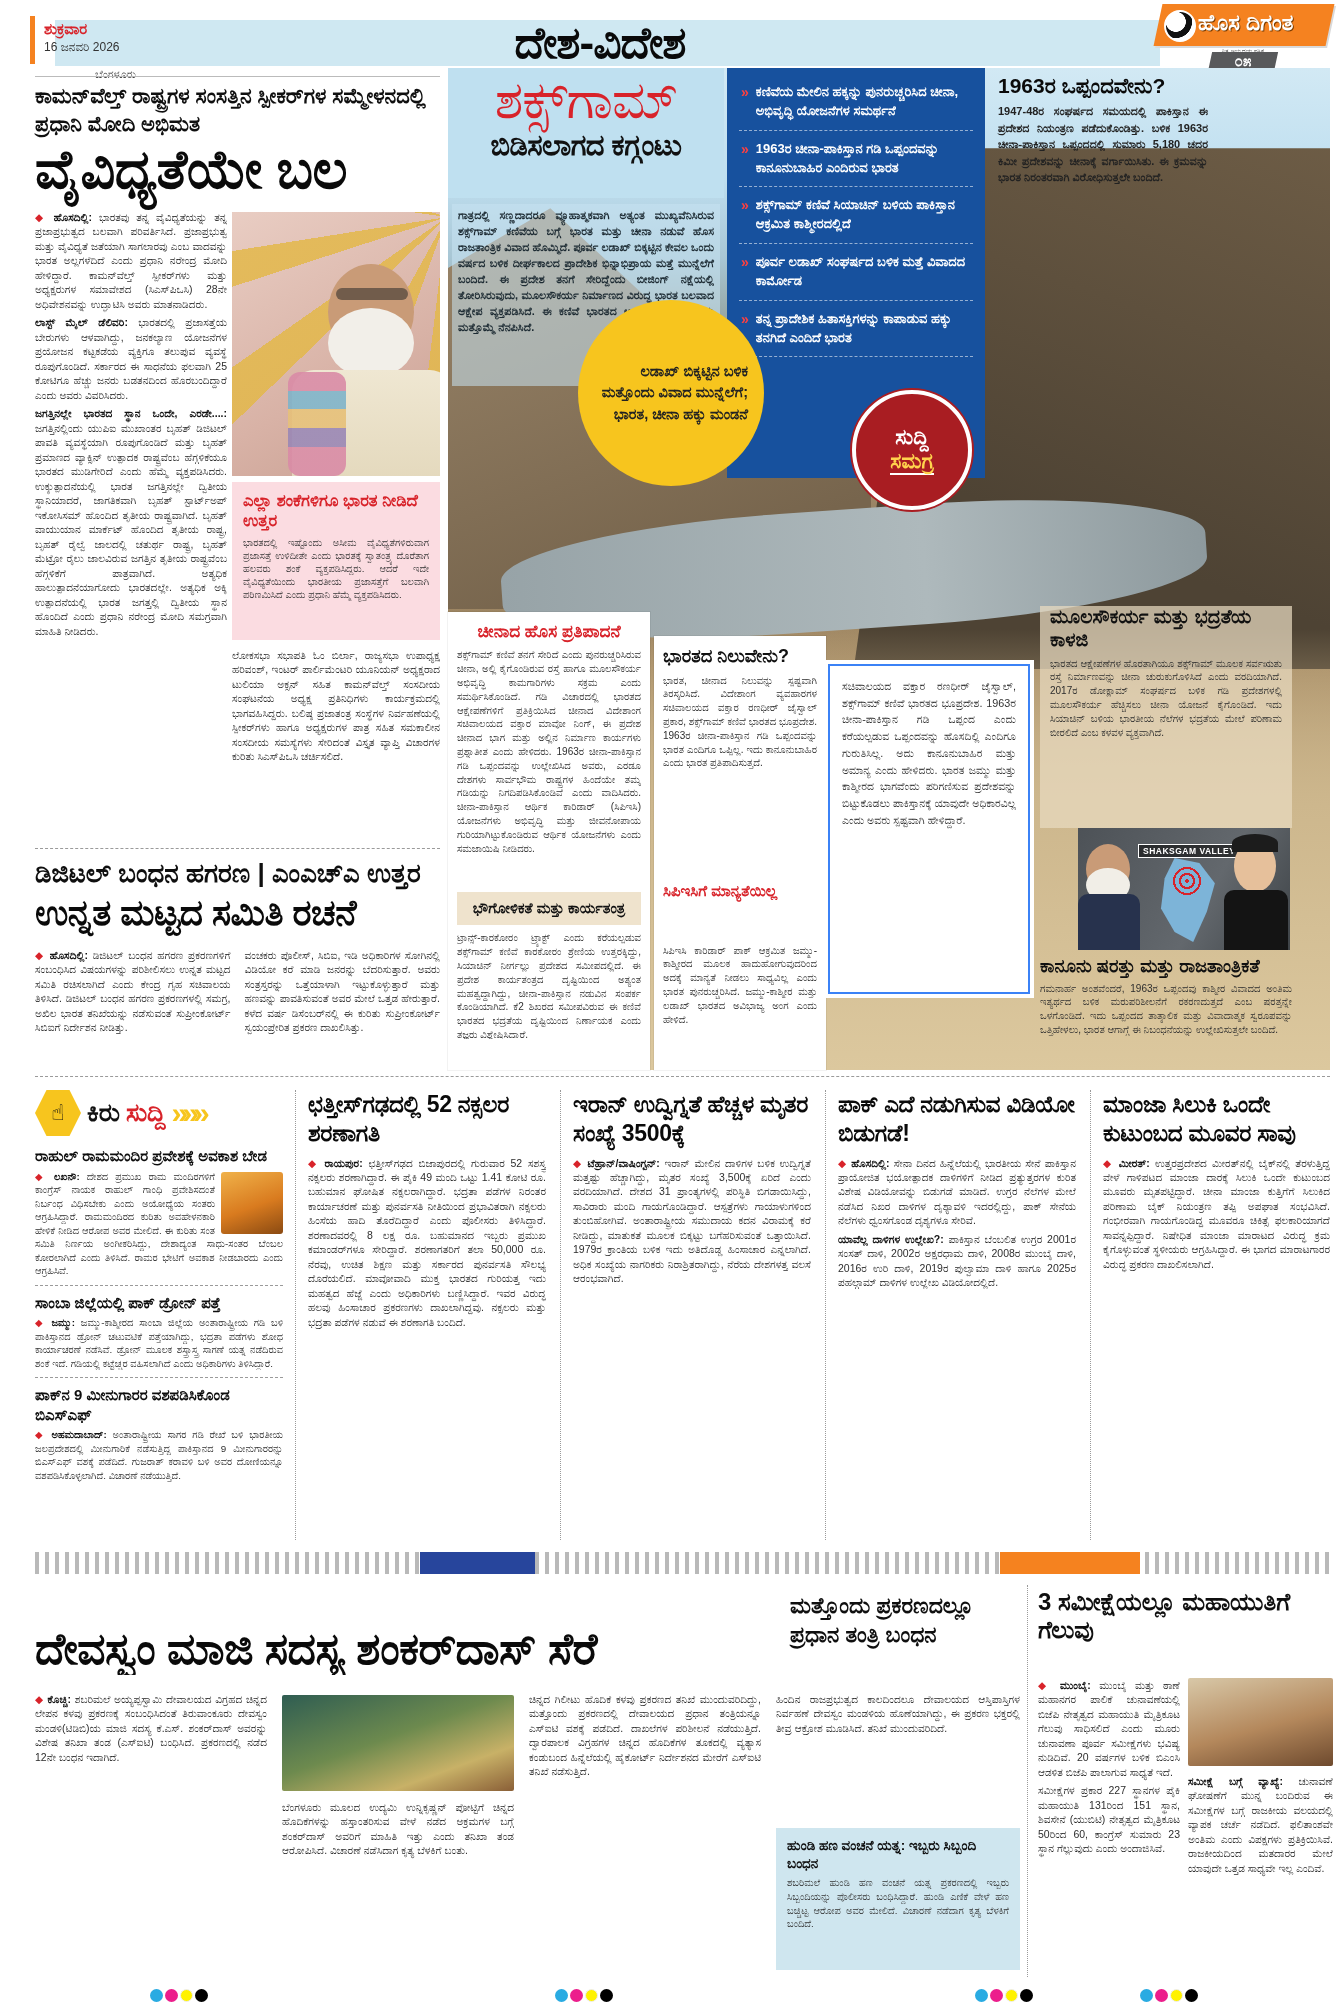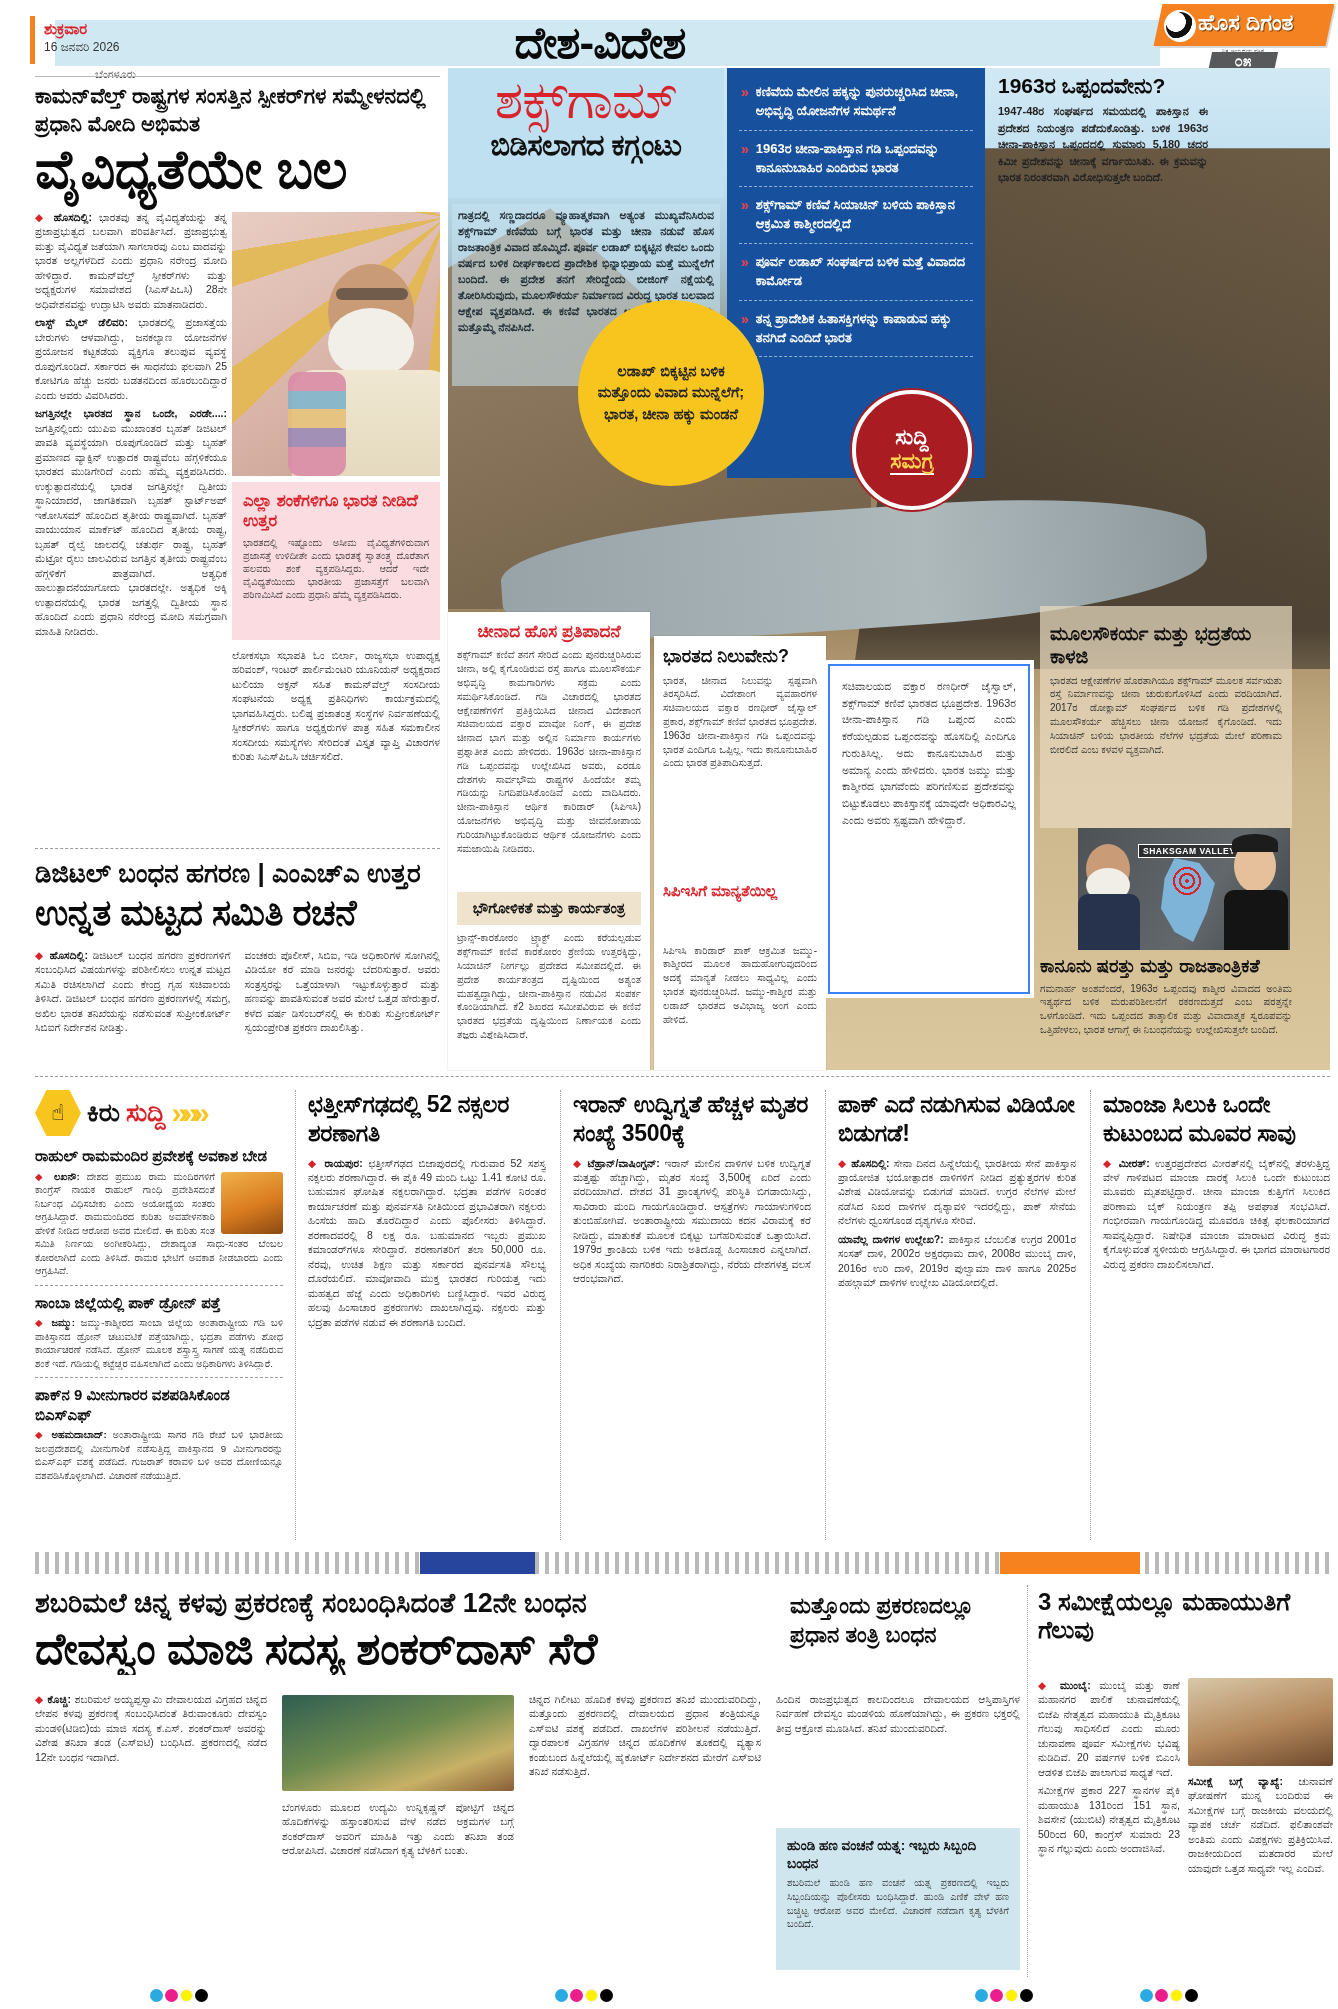--- a/index.html
+++ b/index.html
@@ -132,21 +132,21 @@
         <span class="chev">»</span>
         <span>ತನ್ನ ಪ್ರಾದೇಶಿಕ ಹಿತಾಸಕ್ತಿಗಳನ್ನು ಕಾಪಾಡುವ ಹಕ್ಕು ತನಗಿದೆ ಎಂದಿದೆ ಭಾರತ</span>
       </div>
   </div>
 
   <div class="abs" style="left:998px;top:74px;width:210px;">
     <div style="font-weight:bold;font-size:21px;color:#0a0a0a;margin-bottom:5px;">1963ರ ಒಪ್ಪಂದವೇನು?</div>
     <div class="jt" style="font-size:11px;line-height:1.5;color:#222;font-weight:bold;">1947-48ರ ಸಂಘರ್ಷದ ಸಮಯದಲ್ಲಿ ಪಾಕಿಸ್ತಾನ ಈ ಪ್ರದೇಶದ ನಿಯಂತ್ರಣ ಪಡೆದುಕೊಂಡಿತ್ತು. ಬಳಿಕ 1963ರ ಚೀನಾ-ಪಾಕಿಸ್ತಾನ ಒಪ್ಪಂದದಲ್ಲಿ ಸುಮಾರು 5,180 ಚದರ ಕಿಮೀ ಪ್ರದೇಶವನ್ನು ಚೀನಾಕ್ಕೆ ವರ್ಗಾಯಿಸಿತು. ಈ ಕ್ರಮವನ್ನು ಭಾರತ ನಿರಂತರವಾಗಿ ವಿರೋಧಿಸುತ್ತಲೇ ಬಂದಿದೆ.</div>
   </div>
 
-  <div class="abs circle" style="left:578px;top:300px;width:186px;height:186px;background:#f7c51e;display:flex;align-items:center;justify-content:center;text-align:center;padding:16px;box-sizing:border-box;">
+  <div class="abs circle" style="left:578px;top:300px;width:186px;height:186px;background:#f7c51e;display:flex;align-items:center;justify-content:center;text-align:right;padding:16px;box-sizing:border-box;">
     <span style="font-weight:bold;font-size:14.5px;line-height:1.45;color:#222;">ಲಡಾಖ್ ಬಿಕ್ಕಟ್ಟಿನ ಬಳಿಕ ಮತ್ತೊಂದು ವಿವಾದ ಮುನ್ನೆಲೆಗೆ; ಭಾರತ, ಚೀನಾ ಹಕ್ಕು ಮಂಡನೆ</span>
   </div>
 
   <div class="abs circle" style="left:852px;top:390px;width:112px;height:112px;background:#a91d22;border:4px solid #fff;box-shadow:0 0 0 2px #a91d22;display:flex;flex-direction:column;align-items:center;justify-content:center;">
     <span style="color:#fff;font-weight:bold;font-size:21px;">ಸುದ್ದಿ</span>
     <span style="color:#ffd34d;font-weight:bold;font-size:21px;border-bottom:2px solid #fff;">ಸಮಗ್ರ</span>
   </div>
 
   <div class="abs panel" style="left:448px;top:612px;width:202px;height:458px;box-sizing:border-box;">
     <div class="sec-title-red">ಚೀನಾದ ಹೊಸ ಪ್ರತಿಪಾದನೆ</div>
@@ -159,21 +159,21 @@
     <div class="sec-title-blk">ಭಾರತದ ನಿಲುವೇನು?</div>
     <div class="bt" style="font-size:10px;height:200px;">ಭಾರತ, ಚೀನಾದ ನಿಲುವನ್ನು ಸ್ಪಷ್ಟವಾಗಿ ತಿರಸ್ಕರಿಸಿದೆ. ವಿದೇಶಾಂಗ ವ್ಯವಹಾರಗಳ ಸಚಿವಾಲಯದ ವಕ್ತಾರ ರಣಧೀರ್ ಜೈಸ್ವಾಲ್ ಪ್ರಕಾರ, ಶಕ್ಸ್‌ಗಾಮ್ ಕಣಿವೆ ಭಾರತದ ಭೂಪ್ರದೇಶ. 1963ರ ಚೀನಾ-ಪಾಕಿಸ್ತಾನ ಗಡಿ ಒಪ್ಪಂದವನ್ನು ಭಾರತ ಎಂದಿಗೂ ಒಪ್ಪಿಲ್ಲ. ಇದು ಕಾನೂನುಬಾಹಿರ ಎಂದು ಭಾರತ ಪ್ರತಿಪಾದಿಸುತ್ತದೆ.</div>
     <div class="sec-title-red" style="font-size:15px;text-align:left;margin-top:8px;">ಸಿಪಿಇಸಿಗೆ ಮಾನ್ಯತೆಯಿಲ್ಲ</div>
     <div class="bt" style="font-size:10px;height:140px;margin-top:44px;">ಸಿಪಿಇಸಿ ಕಾರಿಡಾರ್ ಪಾಕ್ ಆಕ್ರಮಿತ ಜಮ್ಮು-ಕಾಶ್ಮೀರದ ಮೂಲಕ ಹಾದುಹೋಗುವುದರಿಂದ ಅದಕ್ಕೆ ಮಾನ್ಯತೆ ನೀಡಲು ಸಾಧ್ಯವಿಲ್ಲ ಎಂದು ಭಾರತ ಪುನರುಚ್ಚರಿಸಿದೆ. ಜಮ್ಮು-ಕಾಶ್ಮೀರ ಮತ್ತು ಲಡಾಖ್ ಭಾರತದ ಅವಿಭಾಜ್ಯ ಅಂಗ ಎಂದು ಹೇಳಿದೆ.</div>
   </div>
 
   <div class="abs" style="left:828px;top:664px;width:202px;height:330px;background:#fff;border:2px solid #3b82f6;box-shadow:0 0 0 4px #fff;padding:12px;box-sizing:border-box;">
     <div class="jt" style="font-size:10.8px;line-height:1.55;color:#333;">ಸಚಿವಾಲಯದ ವಕ್ತಾರ ರಣಧೀರ್ ಜೈಸ್ವಾಲ್, ಶಕ್ಸ್‌ಗಾಮ್ ಕಣಿವೆ ಭಾರತದ ಭೂಪ್ರದೇಶ. 1963ರ ಚೀನಾ-ಪಾಕಿಸ್ತಾನ ಗಡಿ ಒಪ್ಪಂದ ಎಂದು ಕರೆಯಲ್ಪಡುವ ಒಪ್ಪಂದವನ್ನು ಹೊಸದಿಲ್ಲಿ ಎಂದಿಗೂ ಗುರುತಿಸಿಲ್ಲ. ಅದು ಕಾನೂನುಬಾಹಿರ ಮತ್ತು ಅಮಾನ್ಯ ಎಂದು ಹೇಳಿದರು. ಭಾರತ ಜಮ್ಮು ಮತ್ತು ಕಾಶ್ಮೀರದ ಭಾಗವೆಂದು ಪರಿಗಣಿಸುವ ಪ್ರದೇಶವನ್ನು ಬಿಟ್ಟುಕೊಡಲು ಪಾಕಿಸ್ತಾನಕ್ಕೆ ಯಾವುದೇ ಅಧಿಕಾರವಿಲ್ಲ ಎಂದು ಅವರು ಸ್ಪಷ್ಟವಾಗಿ ಹೇಳಿದ್ದಾರೆ.</div>
   </div>
 
-  <div class="abs" style="left:1040px;top:606px;width:252px;height:222px;background:rgba(233,219,192,.72);padding:17px 10px;box-sizing:border-box;">
+  <div class="abs" style="left:1040px;top:606px;width:252px;height:222px;background:rgba(233,219,192,.72);padding:0 10px;box-sizing:border-box;">
     <div style="font-weight:bold;font-size:19px;color:#111;line-height:1.2;margin-bottom:5px;">ಮೂಲಸೌಕರ್ಯ ಮತ್ತು ಭದ್ರತೆಯ ಕಾಳಜಿ</div>
     <div class="bt" style="font-size:10px;height:150px;">ಭಾರತದ ಆಕ್ಷೇಪಣೆಗಳ ಹೊರತಾಗಿಯೂ ಶಕ್ಸ್‌ಗಾಮ್ ಮೂಲಕ ಸರ್ವಋತು ರಸ್ತೆ ನಿರ್ಮಾಣವನ್ನು ಚೀನಾ ಚುರುಕುಗೊಳಿಸಿದೆ ಎಂದು ವರದಿಯಾಗಿದೆ. 2017ರ ಡೋಕ್ಲಾಮ್ ಸಂಘರ್ಷದ ಬಳಿಕ ಗಡಿ ಪ್ರದೇಶಗಳಲ್ಲಿ ಮೂಲಸೌಕರ್ಯ ಹೆಚ್ಚಿಸಲು ಚೀನಾ ಯೋಜನೆ ಕೈಗೊಂಡಿದೆ. ಇದು ಸಿಯಾಚಿನ್ ಬಳಿಯ ಭಾರತೀಯ ನೆಲೆಗಳ ಭದ್ರತೆಯ ಮೇಲೆ ಪರಿಣಾಮ ಬೀರಲಿದೆ ಎಂಬ ಕಳವಳ ವ್ಯಕ್ತವಾಗಿದೆ.</div>
   </div>
 
   <div class="abs" style="left:1078px;top:828px;width:212px;height:122px;background:linear-gradient(120deg,#4d5257,#63686d 60%,#3e4347);overflow:hidden;">
     <div class="abs circle" style="left:8px;top:16px;width:44px;height:50px;background:#c99b77;"></div>
     <div class="abs circle" style="left:8px;top:40px;width:44px;height:34px;background:#f1eee7;"></div>
     <div class="abs" style="left:0px;top:66px;width:62px;height:56px;background:#27324d;border-radius:10px 10px 0 0;"></div>
     <div class="abs" style="left:78px;top:30px;width:62px;height:84px;background:#7db4d8;clip-path:polygon(30% 0,70% 6%,95% 30%,82% 64%,60% 100%,30% 88%,8% 60%,14% 24%);"></div>
     <div class="abs circle" style="left:92px;top:36px;width:34px;height:34px;background:repeating-radial-gradient(circle,#d8232a 0 2px,transparent 2px 6px);"></div>
@@ -250,21 +250,20 @@
     <div class="mid-hl">ಮಾಂಜಾ ಸಿಲುಕಿ ಒಂದೇ ಕುಟುಂಬದ ಮೂವರ ಸಾವು</div>
     <div class="bt">
       <p><span class="rdot">◆ </span><b class="byl">ಮೀರತ್:</b> <span>ಉತ್ತರಪ್ರದೇಶದ ಮೀರತ್‌ನಲ್ಲಿ ಬೈಕ್‌ನಲ್ಲಿ ತೆರಳುತ್ತಿದ್ದ ವೇಳೆ ಗಾಳಿಪಟದ ಮಾಂಜಾ ದಾರಕ್ಕೆ ಸಿಲುಕಿ ಒಂದೇ ಕುಟುಂಬದ ಮೂವರು ಮೃತಪಟ್ಟಿದ್ದಾರೆ. ಚೀನಾ ಮಾಂಜಾ ಕುತ್ತಿಗೆಗೆ ಸಿಲುಕಿದ ಪರಿಣಾಮ ಬೈಕ್ ನಿಯಂತ್ರಣ ತಪ್ಪಿ ಅಪಘಾತ ಸಂಭವಿಸಿದೆ. ಗಂಭೀರವಾಗಿ ಗಾಯಗೊಂಡಿದ್ದ ಮೂವರೂ ಚಿಕಿತ್ಸೆ ಫಲಕಾರಿಯಾಗದೆ ಸಾವನ್ನಪ್ಪಿದ್ದಾರೆ. ನಿಷೇಧಿತ ಮಾಂಜಾ ಮಾರಾಟದ ವಿರುದ್ಧ ಕ್ರಮ ಕೈಗೊಳ್ಳುವಂತೆ ಸ್ಥಳೀಯರು ಆಗ್ರಹಿಸಿದ್ದಾರೆ. ಈ ಭಾಗದ ಮಾರಾಟಗಾರರ ವಿರುದ್ಧ ಪ್ರಕರಣ ದಾಖಲಿಸಲಾಗಿದೆ.</span></p>
     </div>
   </div>
 
   <div class="abs ticks" style="left:35px;top:1552px;width:1295px;height:22px;"></div>
   <div class="abs" style="left:420px;top:1552px;width:115px;height:22px;background:#27459c;"></div>
   <div class="abs" style="left:1000px;top:1552px;width:140px;height:22px;background:#f5821f;"></div>
 
-  <div class="abs kick" style="left:35px;top:1588px;width:740px;font-size:27px;">ಶಬರಿಮಲೆ ಚಿನ್ನ ಕಳವು ಪ್ರಕರಣಕ್ಕೆ ಸಂಬಂಧಿಸಿದಂತೆ 12ನೇ ಬಂಧನ</div>
   <div class="abs hl" style="left:35px;top:1624px;width:745px;font-size:44px;white-space:nowrap;overflow:hidden;">ದೇವಸ್ವಂ ಮಾಜಿ ಸದಸ್ಯ ಶಂಕರ್‌ದಾಸ್ ಸೆರೆ</div>
   <div class="abs kick" style="left:790px;top:1592px;width:230px;font-size:22px;line-height:1.3;">ಮತ್ತೊಂದು ಪ್ರಕರಣದಲ್ಲೂ ಪ್ರಧಾನ ತಂತ್ರಿ ಬಂಧನ</div>
 
   <div class="abs bt" style="left:35px;top:1692px;width:232px;height:296px;">
     <p><span class="rdot">◆ </span><b class="byl">ಕೊಚ್ಚಿ:</b> <span>ಶಬರಿಮಲೆ ಅಯ್ಯಪ್ಪಸ್ವಾಮಿ ದೇವಾಲಯದ ವಿಗ್ರಹದ ಚಿನ್ನದ ಲೇಪನ ಕಳವು ಪ್ರಕರಣಕ್ಕೆ ಸಂಬಂಧಿಸಿದಂತೆ ತಿರುವಾಂಕೂರು ದೇವಸ್ವಂ ಮಂಡಳಿ(ಟಿಡಿಬಿ)ಯ ಮಾಜಿ ಸದಸ್ಯ ಕೆ.ಎಸ್. ಶಂಕರ್‌ದಾಸ್ ಅವರನ್ನು ವಿಶೇಷ ತನಿಖಾ ತಂಡ (ಎಸ್‌ಐಟಿ) ಬಂಧಿಸಿದೆ. ಪ್ರಕರಣದಲ್ಲಿ ನಡೆದ 12ನೇ ಬಂಧನ ಇದಾಗಿದೆ.</span></p>
   </div>
   <div class="abs" style="left:282px;top:1695px;width:232px;height:96px;background:linear-gradient(160deg,#2f5d52,#6d8a4e 45%,#c8b167 75%,#8a5f37);border-radius:2px;"></div>
   <div class="abs bt" style="left:282px;top:1800px;width:232px;height:188px;">
     <p>ಬೆಂಗಳೂರು ಮೂಲದ ಉದ್ಯಮಿ ಉನ್ನಿಕೃಷ್ಣನ್ ಪೋಟ್ಟಿಗೆ ಚಿನ್ನದ ಹೊದಿಕೆಗಳನ್ನು ಹಸ್ತಾಂತರಿಸುವ ವೇಳೆ ನಡೆದ ಅಕ್ರಮಗಳ ಬಗ್ಗೆ ಶಂಕರ್‌ದಾಸ್ ಅವರಿಗೆ ಮಾಹಿತಿ ಇತ್ತು ಎಂದು ತನಿಖಾ ತಂಡ ಆರೋಪಿಸಿದೆ. ವಿಚಾರಣೆ ನಡೆಸಿದಾಗ ಕೃತ್ಯ ಬೆಳಕಿಗೆ ಬಂತು.</p>
   </div>

